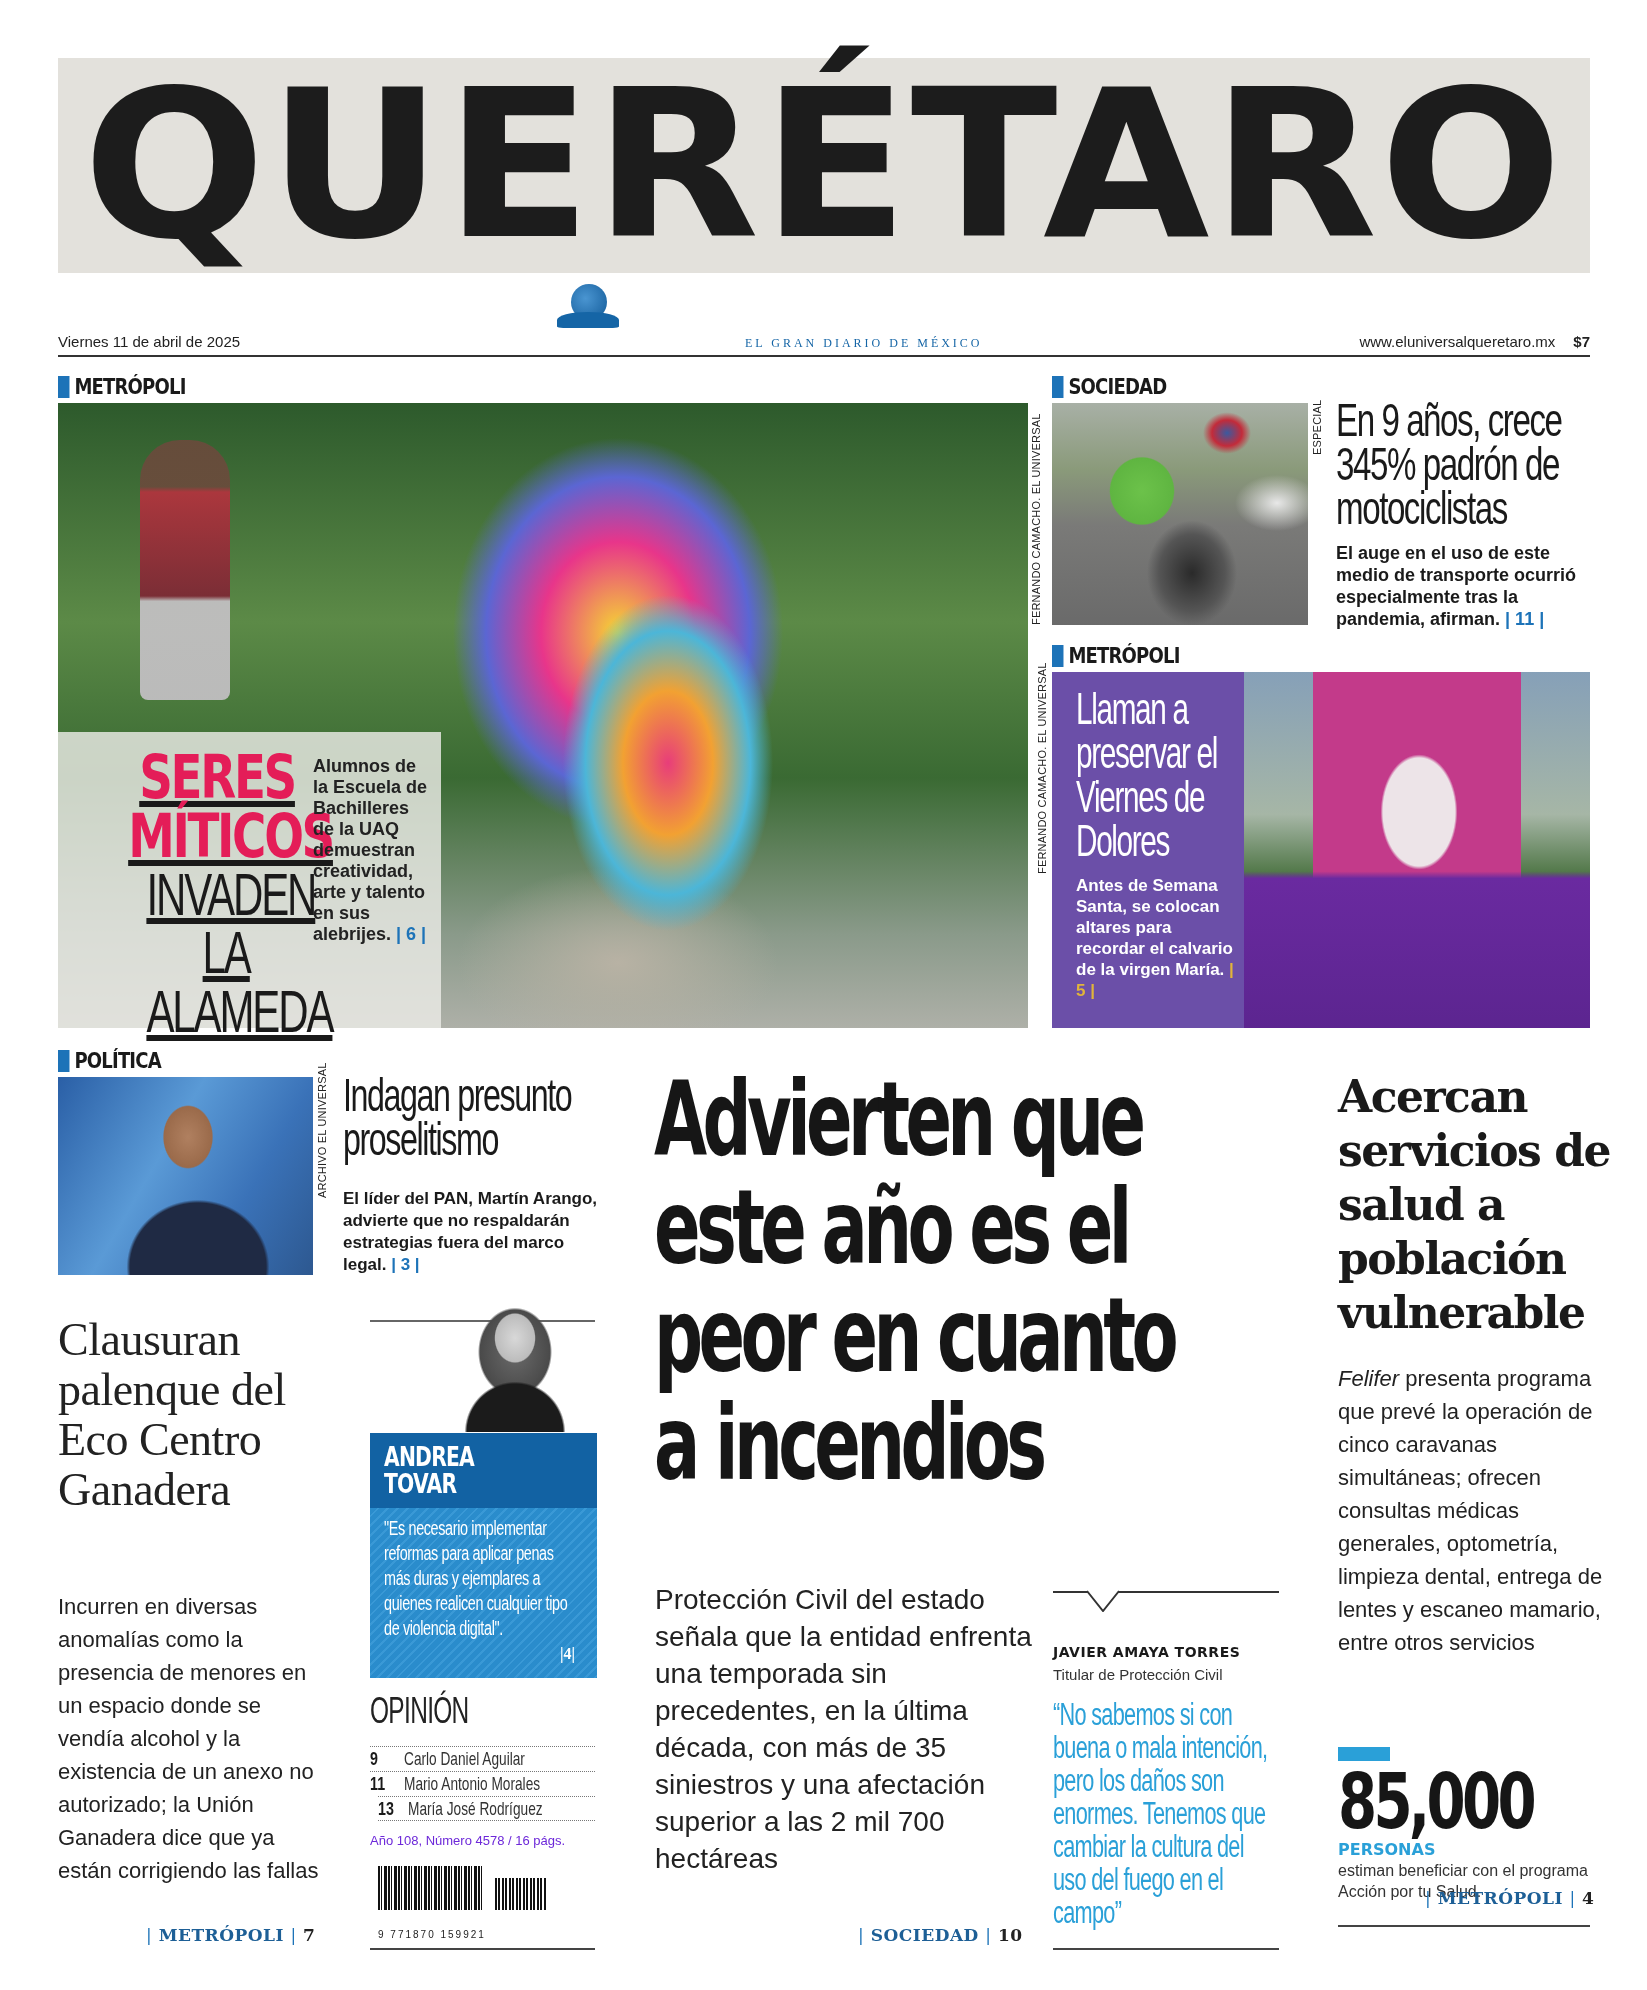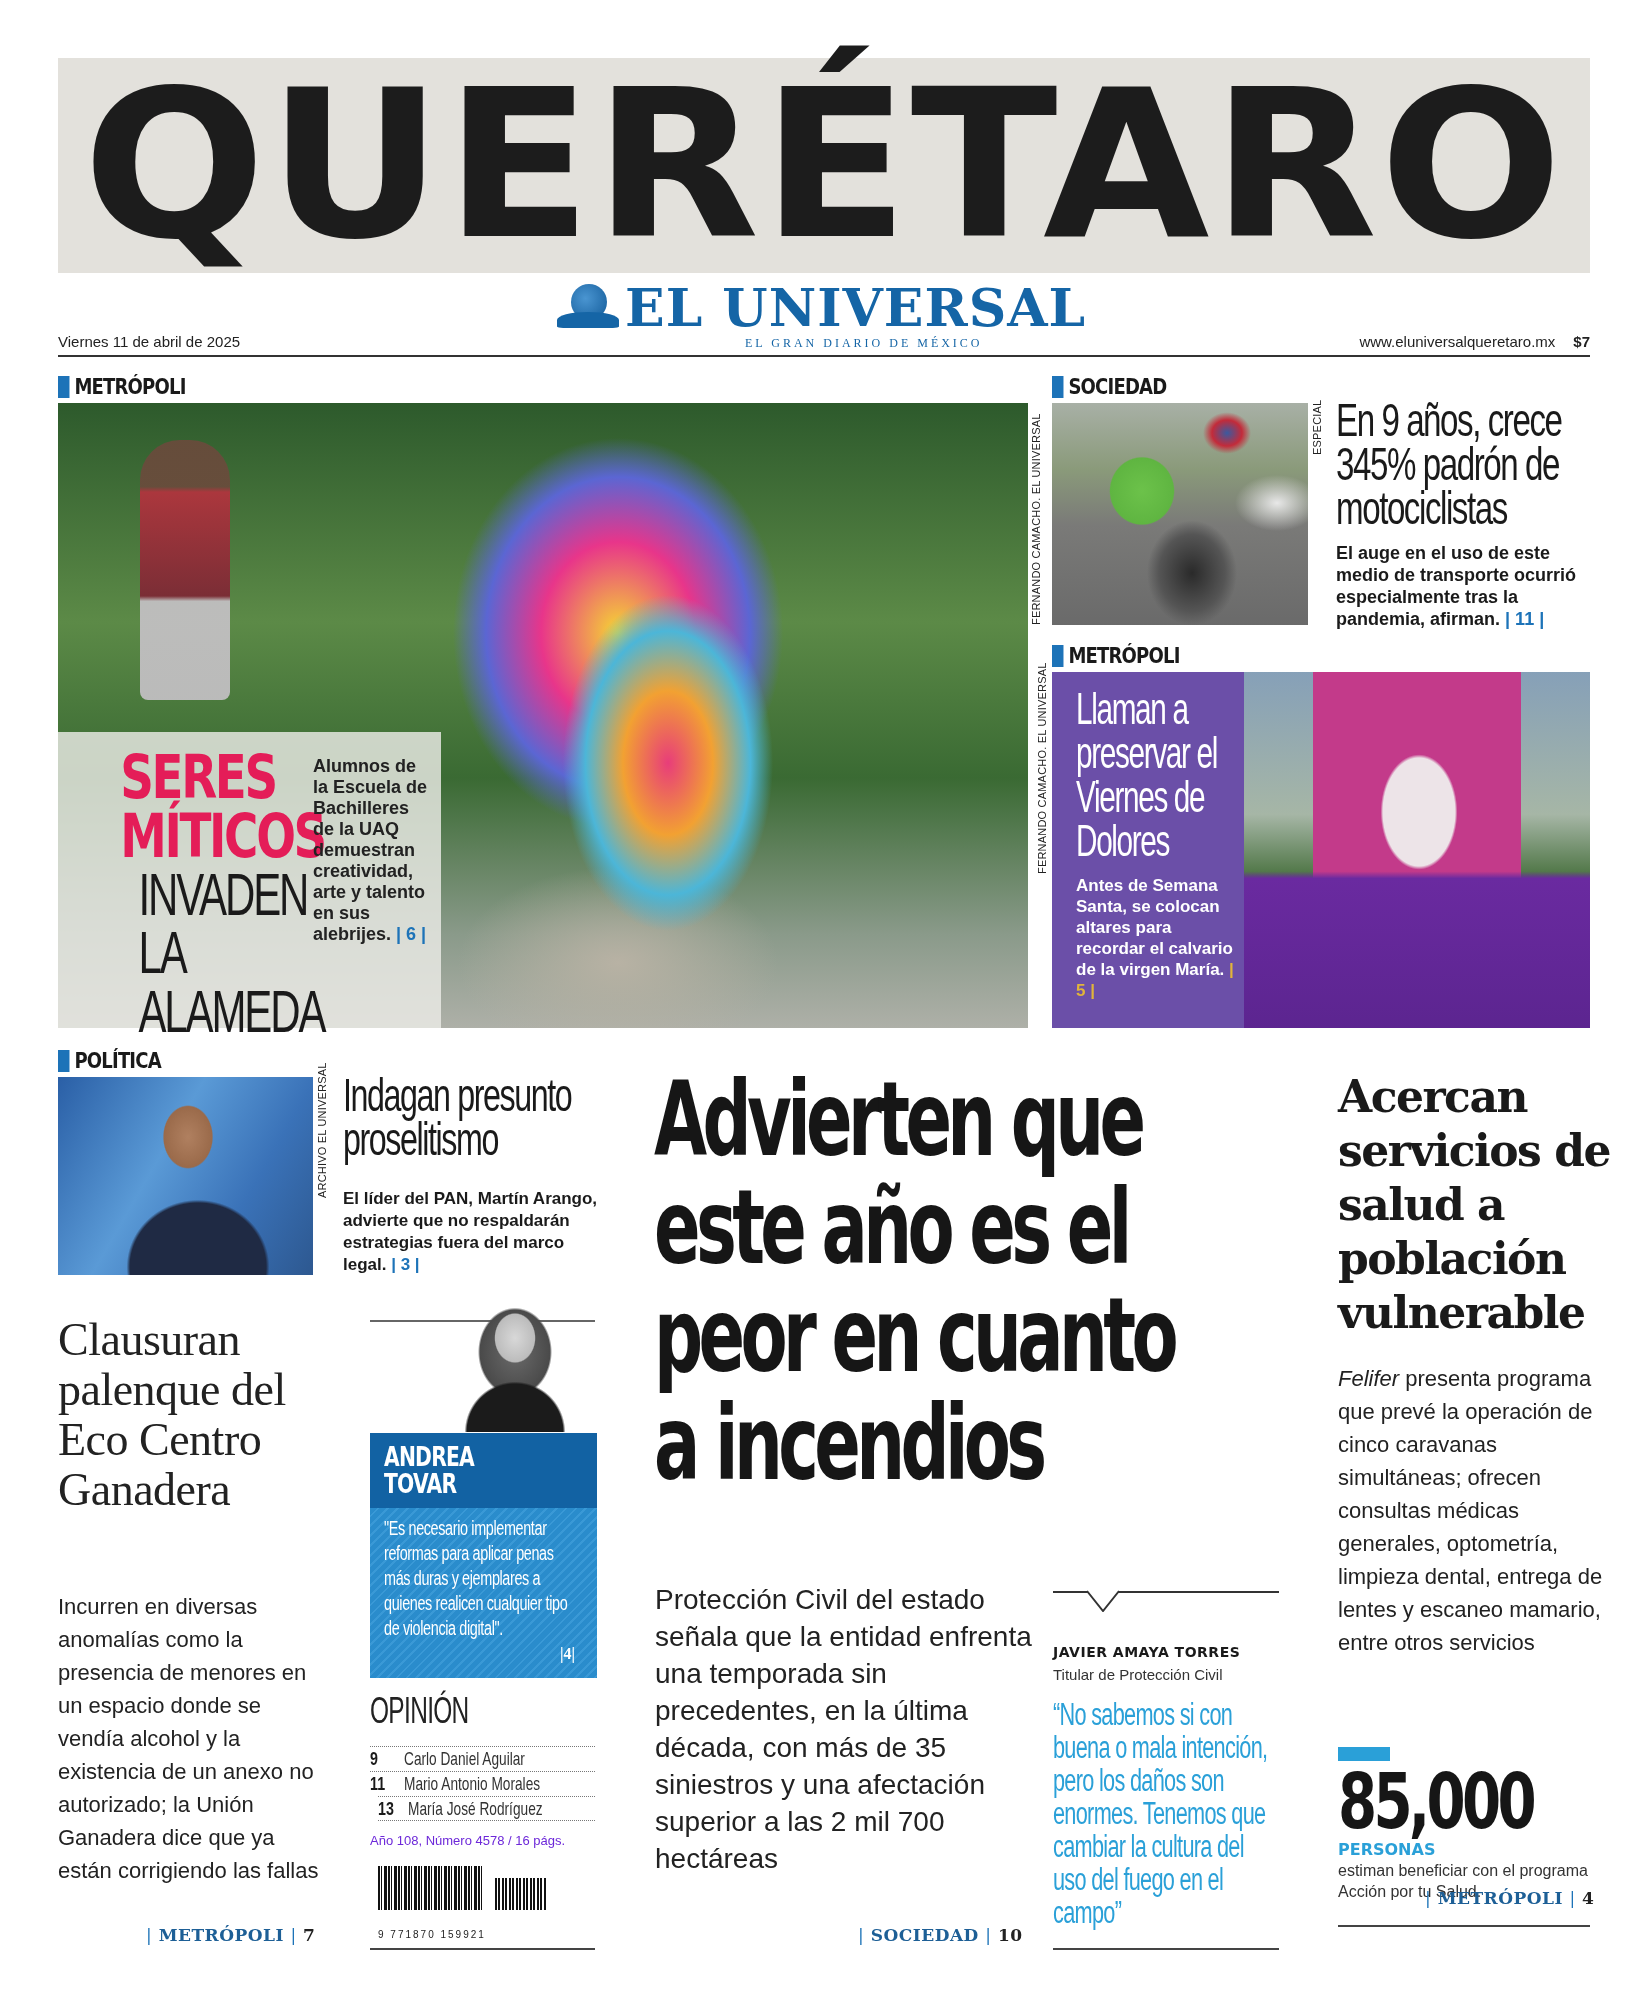--- a/index.html
+++ b/index.html
@@ -30,21 +30,21 @@
   
   .photo { overflow: hidden; }
   .photo-alebrije { left: 58px; top: 403px; width: 970px; height: 625px;
     background:
       radial-gradient(ellipse 150px 240px at 610px 360px, #e83d7a 0%, #f2a132 30%, #4cb6d8 55%, rgba(0,0,0,0) 70%),
       radial-gradient(ellipse 220px 260px at 560px 230px, #f5d832 0%, #e8358a 35%, #5b66d3 60%, rgba(0,0,0,0) 75%),
       radial-gradient(ellipse 200px 120px at 560px 560px, #b8b2a4 0%, rgba(0,0,0,0) 80%),
       linear-gradient(180deg, #2d5a2c 0%, #5c8a47 35%, #3a6a33 60%, #8a9a8a 85%, #aeb0a8 100%); }
   .photo-person { left: 140px; top: 440px; width: 90px; height: 260px; background: linear-gradient(180deg, #6b4a3c 0%, #6b4a3c 18%, #b7313e 20%, #7f2434 60%, #c7c2c8 62%, #c7c2c8 100%); border-radius: 40px 40px 8px 8px; opacity: .9; }
   .headline-overlay { left: 58px; top: 732px; width: 383px; height: 296px; background: rgba(235,235,230,0.82); }
-  .seres-title { left: 70px; top: 748px; width: 228px; text-align: left; font-family: "DejaVu Sans", sans-serif; line-height: 0.98; }
+  .seres-title { left: 78px; top: 748px; width: 228px; text-align: center; font-family: "DejaVu Sans", sans-serif; line-height: 0.98; text-decoration: underline; }
   .seres-title .red { color: #e41d58; font-weight: 700; font-size: 60px; letter-spacing: -3px; transform: scaleX(0.78); transform-origin: right; display: block; }
   .seres-title .thin { color: #1a1a1a; font-weight: 300; font-size: 60px; letter-spacing: -3px; transform: scaleX(0.70); transform-origin: right; display: block; font-family: "Liberation Sans", sans-serif; }
   .seres-dek { left: 313px; top: 756px; width: 120px; font-weight: 700; font-size: 18px; line-height: 21px; color: #222; }
   .pageref { color: #1d73b8; font-weight: 700; }
   .pageref-gold { color: #e1b43a; font-weight: 700; }
 
   .credit { font-size: 11px; color: #222; writing-mode: vertical-rl; transform: rotate(180deg); white-space: nowrap; letter-spacing: 0.2px; }
 
   .photo-moto { left: 1052px; top: 403px; width: 256px; height: 222px;
     background:
@@ -131,21 +131,20 @@
 
 <div class="abs masthead">
   <div class="masthead-title">QUERÉTARO</div>
 </div>
 
 <div class="abs logo-row">
   <div class="globe">
       <div class="ball"></div>
       <div class="wing"></div>
     </div>
-  <div class="logo-text">EL UNIVERSAL</div>
 </div>
 <div class="abs logo-sub">EL GRAN DIARIO DE  MÉXICO</div>
 
 <div class="abs dateline">Viernes 11 de abril de 2025</div>
 <div class="abs siteline">
   <span>www.eluniversalqueretaro.mx</span><b>$7</b>
 </div>
 <div class="abs rule" style="left:58px; top:355px; width:1532px;"></div>
 
 <div class="abs section-label" style="left:58px; top:374px;">

